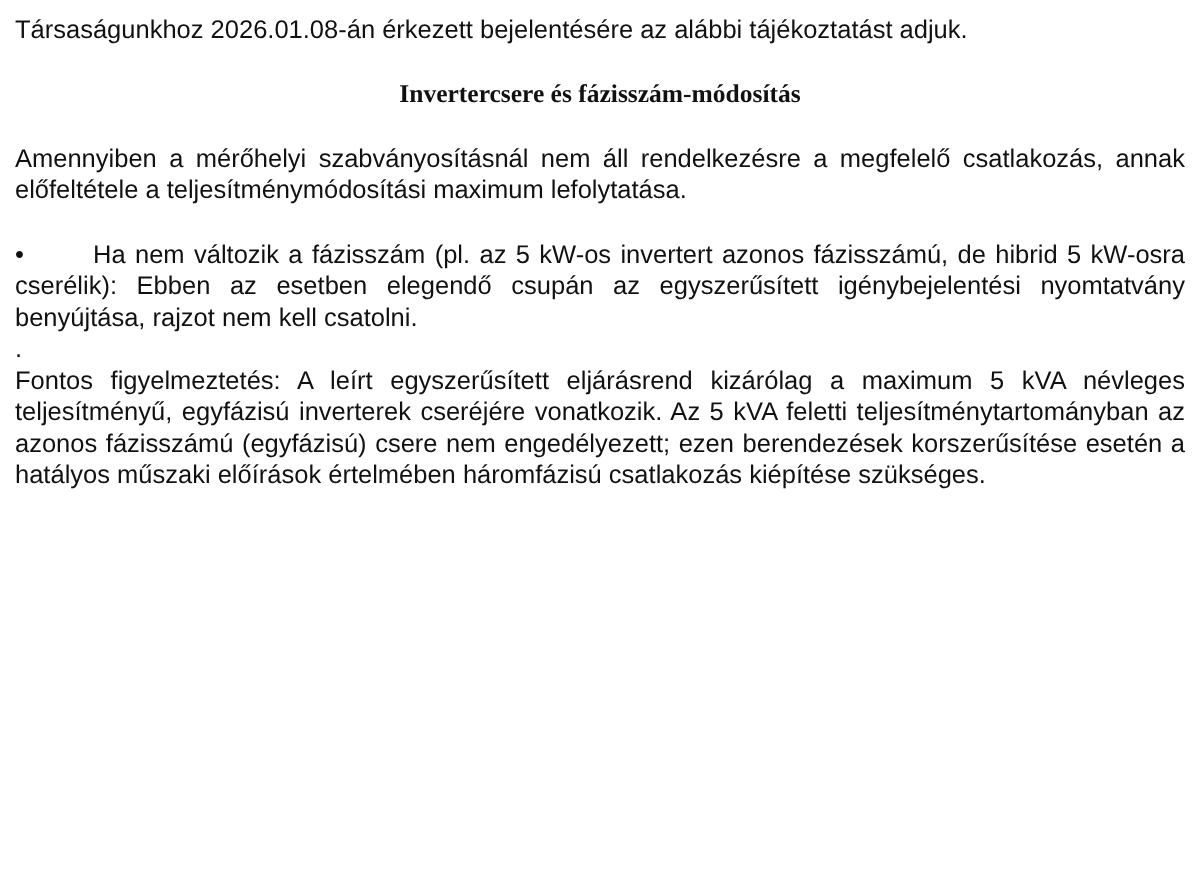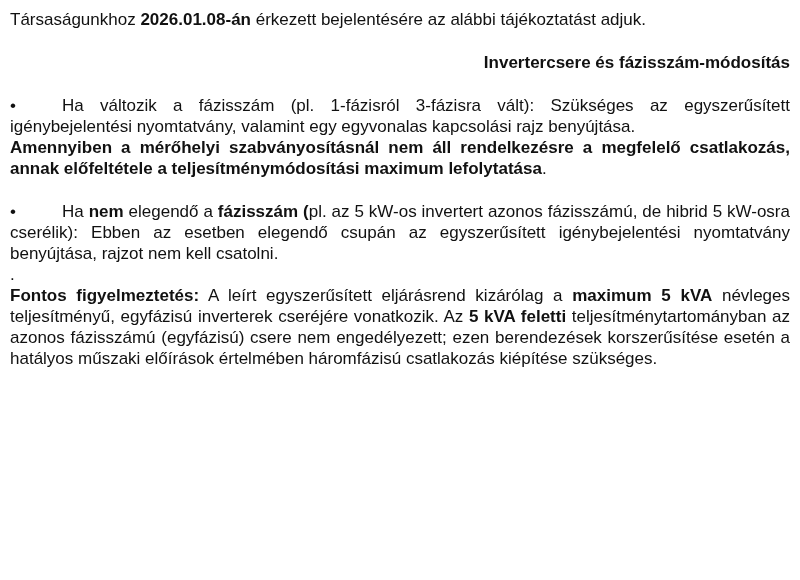--- a/index.html
+++ b/index.html
@@ -19,24 +19,25 @@
     padding: 9px 10px 0 10px;
     background: #ffffff;
   }
   .para {
     text-align: justify;
     margin: 0 0 22px 0;
   }
   .para.tight { margin-bottom: 0; }
   .heading {
     font-weight: bold;
-    text-align: right;
+    text-align: center;
     margin: 0 0 22px 0;
+    font-family: Liberation Serif, serif;
   }
-  .b { font-weight: bold; }
+  .b { font-weight: normal; }
   .bullet-marker {
     display: inline-block;
     width: 52px;
     text-align: left;
   }
   .stray-period {
     text-align: left;
     margin: 0;
   }
 </style>
@@ -44,23 +45,22 @@
 <body>
 
 <div class="page">
 
   <p class="para"><span>Társaságunkhoz </span><span class="b">2026.01.08-án</span><span> érkezett bejelentésére az alábbi tájékoztatást adjuk.</span></p>
 
 
   <p class="heading">Invertercsere és fázisszám-módosítás</p>
 
 
-  <p class="para tight"><span class="bullet-marker">•</span><span>Ha változik a fázisszám (pl. 1-fázisról 3-fázisra vált): Szükséges az egyszerűsített igénybejelentési nyomtatvány, valamint egy egyvonalas kapcsolási rajz benyújtása.</span></p>
 
   <p class="para"><span class="b">Amennyiben a mérőhelyi szabványosításnál nem áll rendelkezésre a megfelelő csatlakozás, annak előfeltétele a teljesítménymódosítási maximum lefolytatása</span><span>.</span></p>
 
-  <p class="para tight"><span class="bullet-marker">•</span><span>Ha </span><span class="b">nem</span><span> elegendő a </span><span class="b">fázisszám (</span><span>pl. az 5 kW-os invertert azonos fázisszámú, de hibrid 5 kW-osra cserélik): Ebben az esetben elegendő csupán az egyszerűsített igénybejelentési nyomtatvány benyújtása, rajzot nem kell csatolni.</span></p>
+  <p class="para tight"><span class="bullet-marker">•</span><span>Ha </span><span class="b">nem</span><span> változik a </span><span class="b">fázisszám (</span><span>pl. az 5 kW-os invertert azonos fázisszámú, de hibrid 5 kW-osra cserélik): Ebben az esetben elegendő csupán az egyszerűsített igénybejelentési nyomtatvány benyújtása, rajzot nem kell csatolni.</span></p>
 
   <p class="stray-period">.</p>
 
   <p class="para"><span class="b">Fontos figyelmeztetés:</span><span> A leírt egyszerűsített eljárásrend kizárólag a </span><span class="b">maximum 5 kVA</span><span> névleges teljesítményű, egyfázisú inverterek cseréjére vonatkozik. Az </span><span class="b">5 kVA feletti</span><span> teljesítménytartományban az azonos fázisszámú (egyfázisú) csere nem engedélyezett; ezen berendezések korszerűsítése esetén a hatályos műszaki előírások értelmében háromfázisú csatlakozás kiépítése szükséges.</span></p>
 
 </div>
 
 </body></html>

